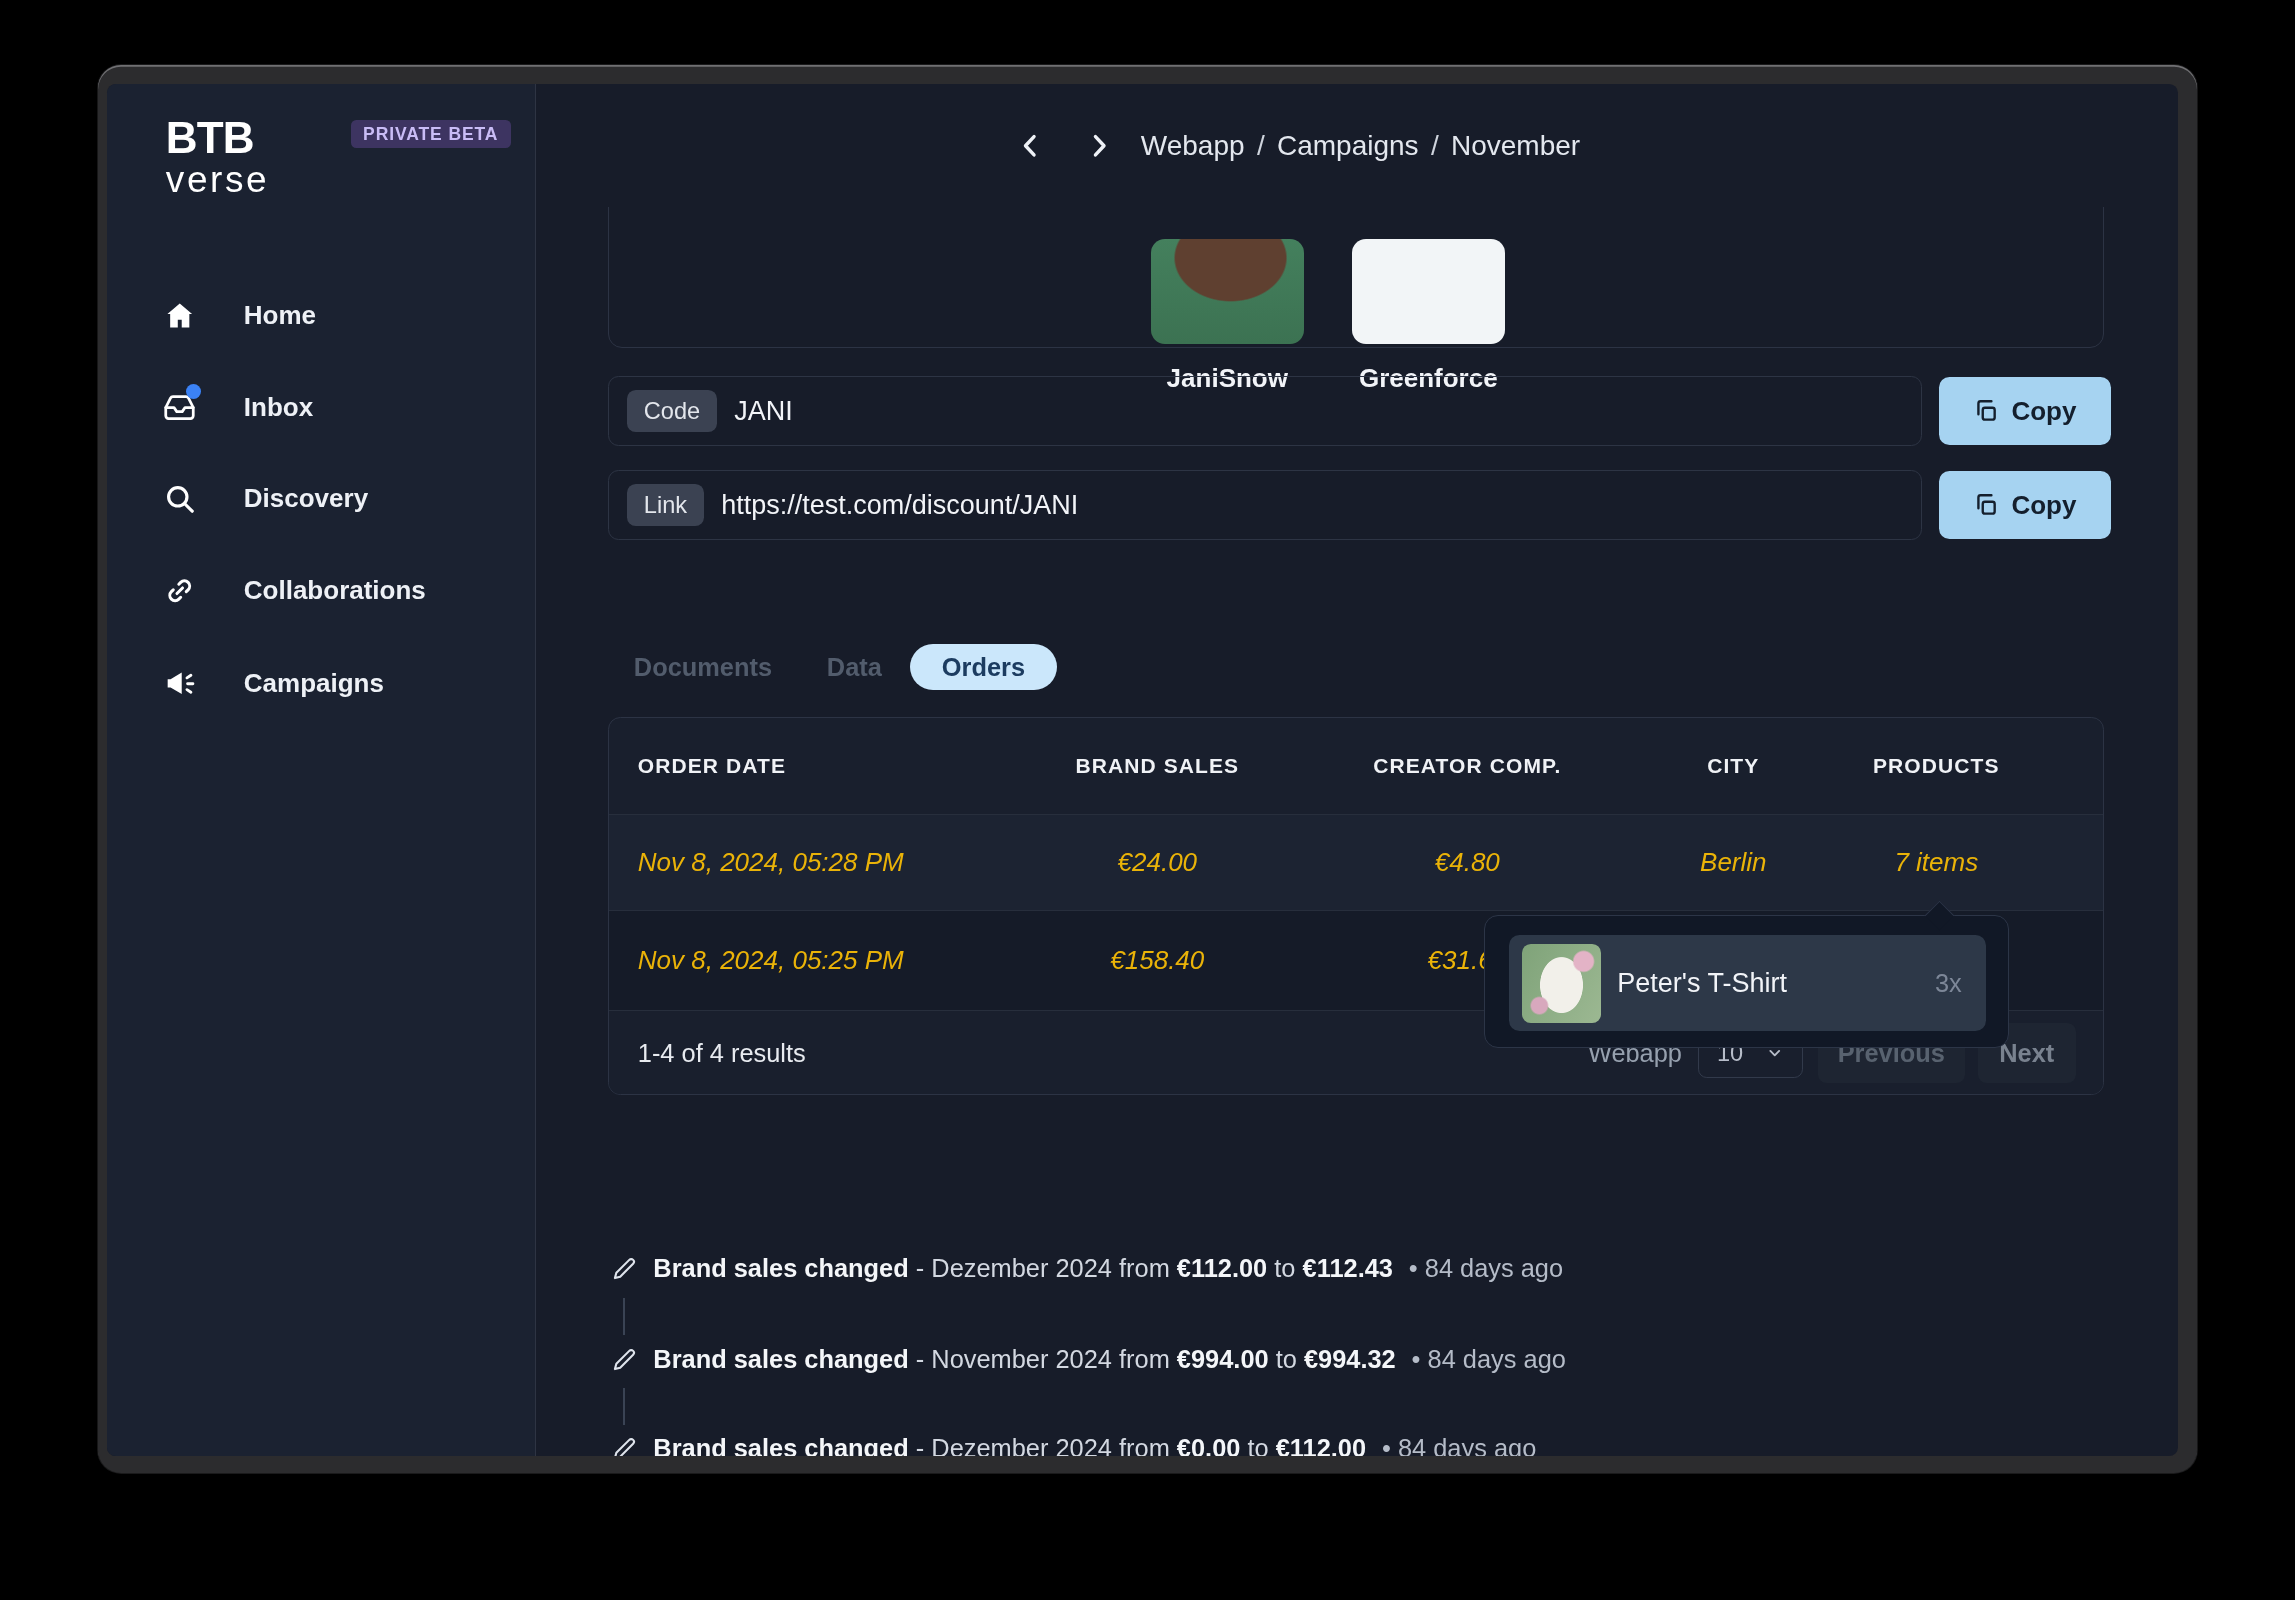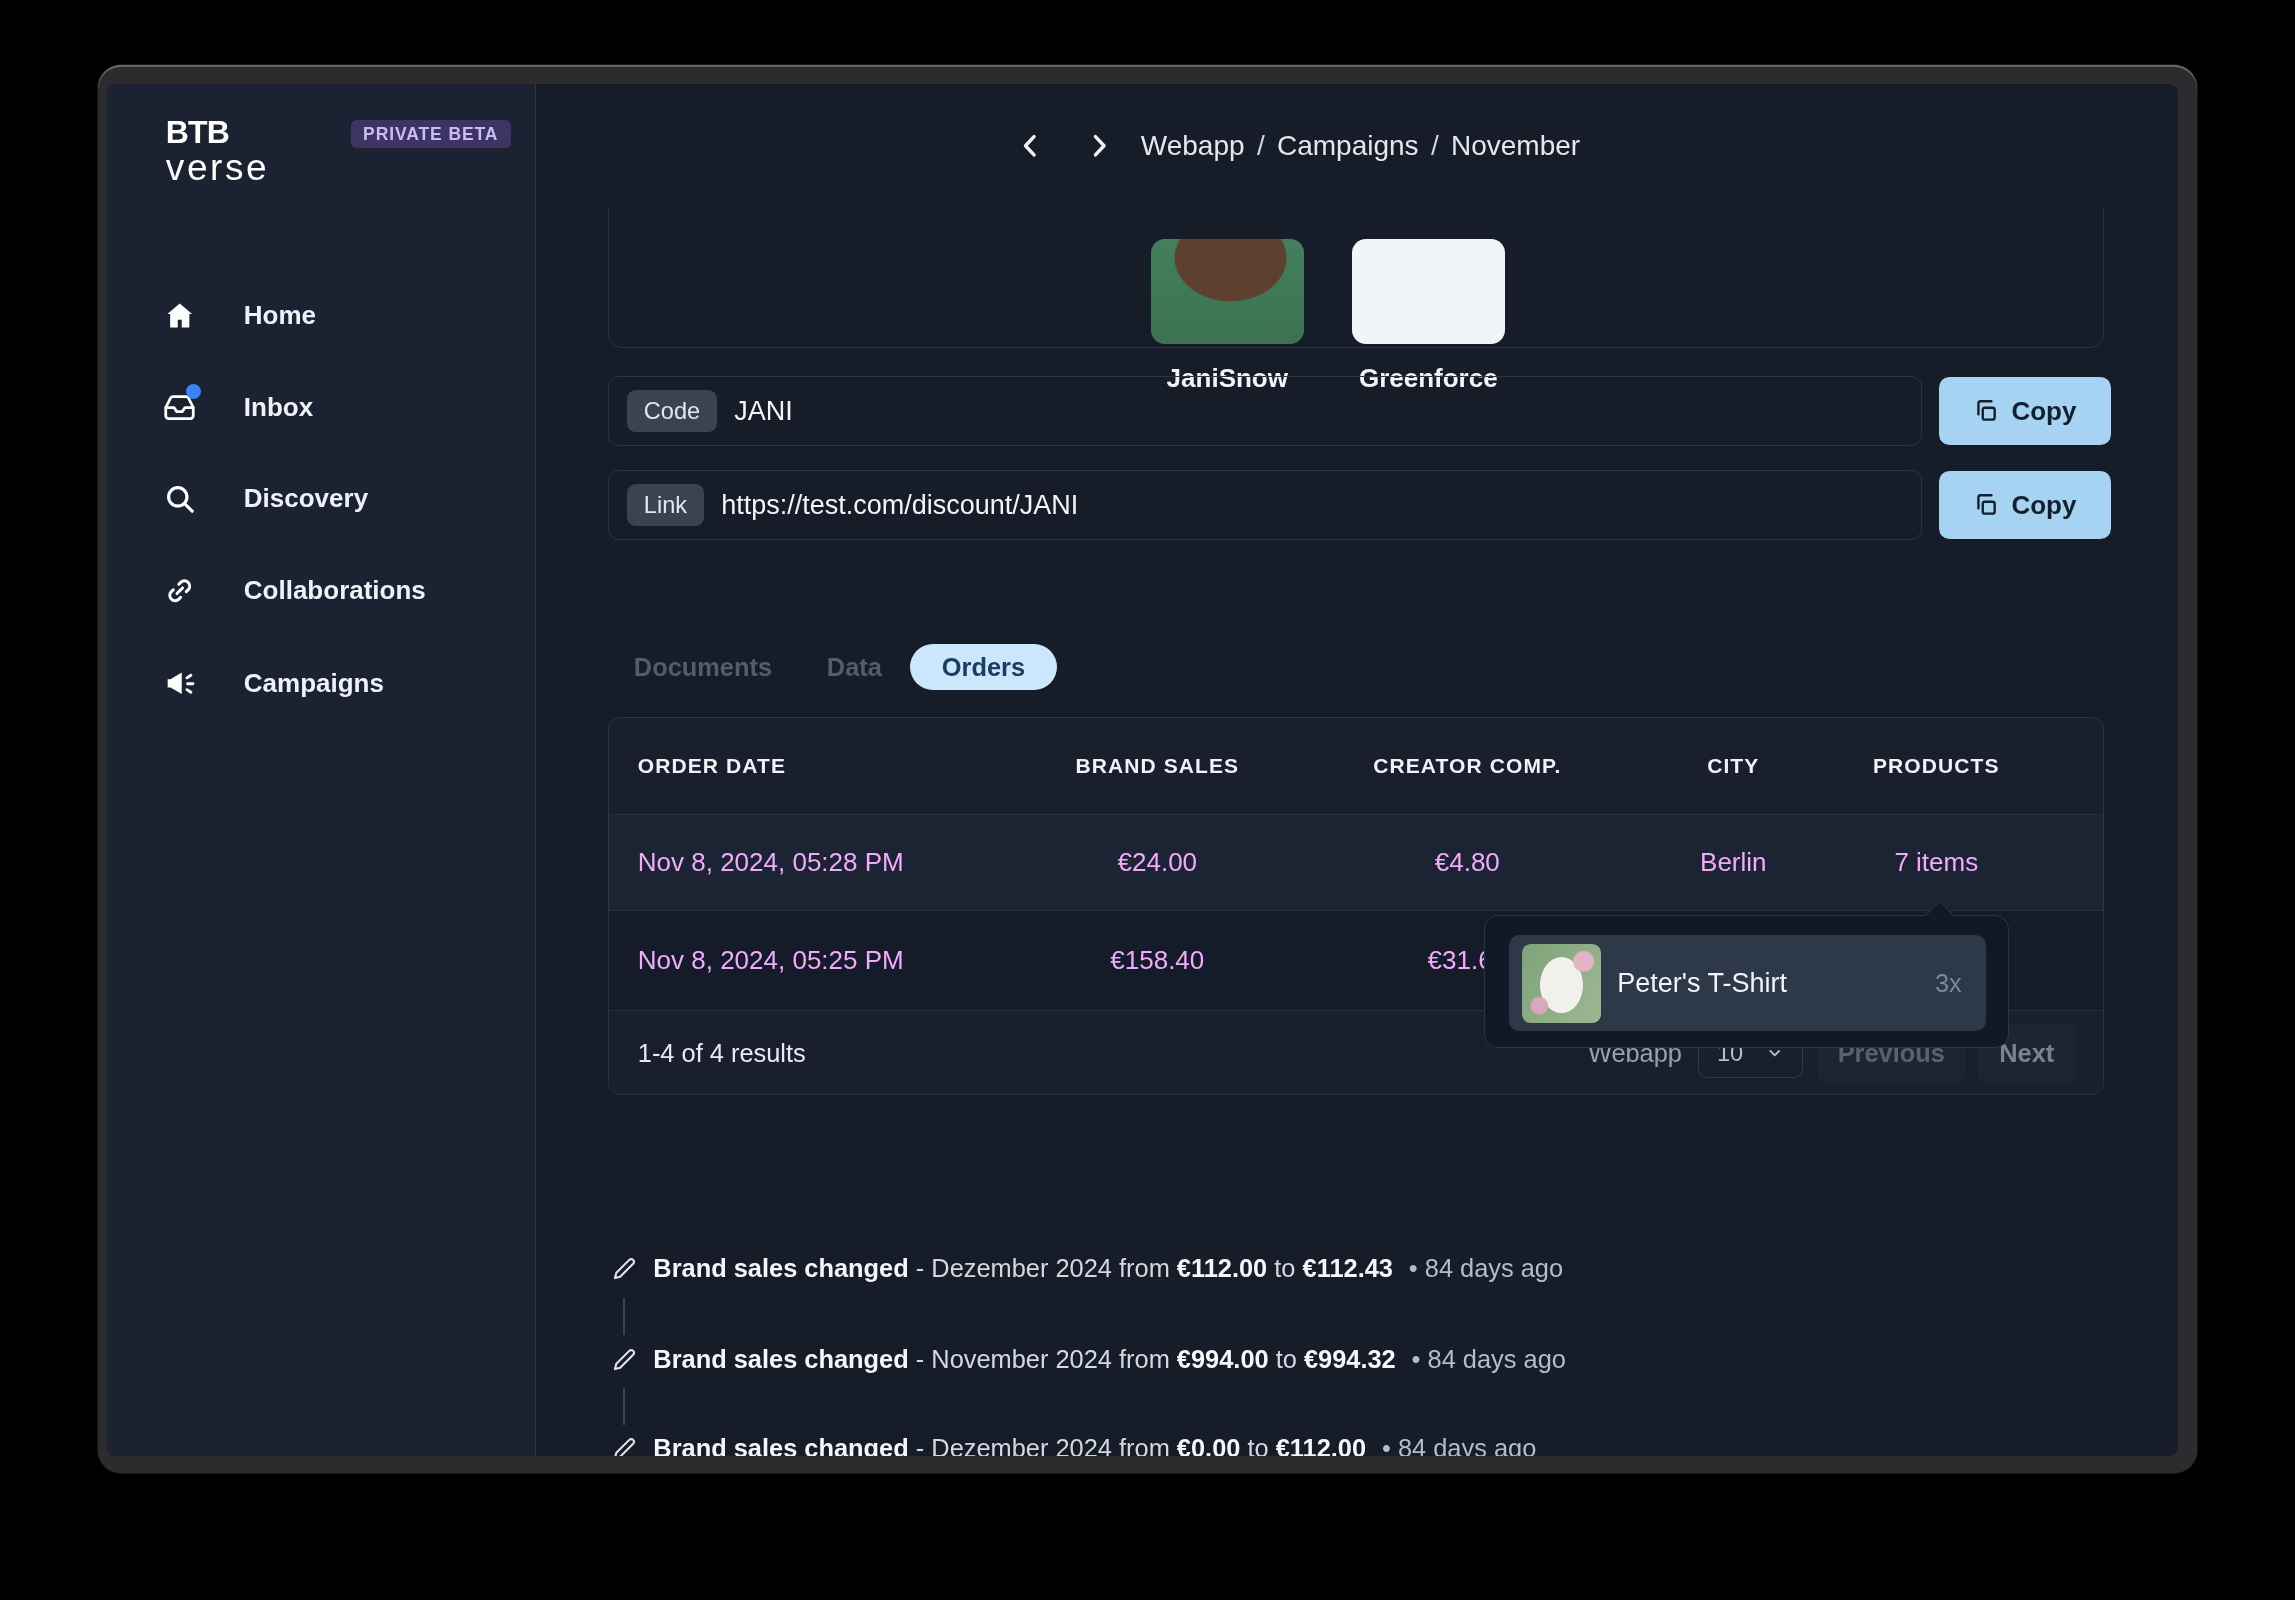--- a/index.html
+++ b/index.html
@@ -7,21 +7,21 @@
   *{box-sizing:border-box;}
   .window{position:absolute;left:98px;top:65px;width:2099px;height:1408px;
     background:#2c2c2e;border-radius:23px;box-shadow:inset 0 1.8px 0 #707073, 0 0 0 0.9px #1a1a1b;}
   .inner{position:absolute;left:8.8px;top:19px;right:19px;bottom:17.5px;background:#171c29;
     border-radius:8.8px;overflow:hidden;}
 
   
   .sidebar{position:absolute;left:0;top:0;width:429px;height:100%;background:#1b2231;
     border-right:0.9px solid #2e3443;}
   .logo{position:absolute;left:59px;top:31.5px;color:#fff;line-height:1;}
-  .logo .l1{font-size:32px;font-weight:800;letter-spacing:-0.9px;}
+  .logo .l1{font-size:44px;font-weight:800;letter-spacing:-0.9px;}
   .logo .l2{font-size:37px;font-weight:400;letter-spacing:2.6px;margin-top:1.8px;}
   .beta-badge{position:absolute;left:244px;top:36px;height:28px;padding:0 12.3px;
     background:#3d3461;color:#c9bcf6;font-size:17.5px;font-weight:700;letter-spacing:0.9px;
     border-radius:5.3px;display:flex;align-items:center;}
   .nav{position:absolute;left:0;top:0;width:100%;}
   .nav-item{position:absolute;left:0;width:100%;height:63px;display:flex;align-items:center;cursor:pointer;}
   .nav-item .nicon{position:absolute;left:56px;width:33px;height:33px;display:flex;align-items:center;justify-content:center;}
   .nav-item .nlabel{position:absolute;left:137px;font-size:26px;font-weight:700;color:#eef1f6;}
   .dot{position:absolute;right:-5.3px;top:-7px;width:15px;height:15px;border-radius:50%;background:#3b82f6;}
 
@@ -63,21 +63,21 @@
     height:46px;display:flex;align-items:center;padding:0 32px;}
 
   .table-card{position:absolute;left:72px;top:510px;width:1496px;height:378px;
     border:0.9px solid #2c3344;border-radius:12.3px;background:#191f2d;overflow:hidden;}
   .t-grid{display:grid;grid-template-columns:368px 361px 259px 273px 133px auto;align-items:center;}
   .t-head{height:97px;border-bottom:0.9px solid #272e3c;}
   .t-head .th{font-size:21px;font-weight:700;letter-spacing:1.1px;color:#f0f2f6;text-align:center;}
   .t-head .th:first-child{text-align:left;padding-left:29px;}
   .t-row{height:96px;cursor:pointer;background:#1c2332;border-bottom:0.9px solid #272e3c;}
   .t-row.hovered{height:100px;background:#151b28;}
-  .t-row .td{font-size:26px;color:#f0abfc;text-align:center;}
+  .t-row .td{font-size:26px;color:#eab308;text-align:center;font-style:italic;}
   .t-row .td:first-child{text-align:left;padding-left:29px;}
   .t-foot{height:84px;display:flex;align-items:center;background:#191f2d;}
   .results{padding-left:29px;font-size:25.4px;color:#e8ebf0;}
   .items-label{margin-left:auto;font-size:25.4px;color:#96a0ae;}
   .page-select{margin-left:15.8px;width:105px;height:49px;border:0.9px solid #323a4b;border-radius:8.8px;
     display:flex;align-items:center;justify-content:center;gap:23px;font-size:23.6px;color:#b7bdc9;cursor:pointer;}
   .pg-btn{height:60px;border-radius:8.8px;background:#1e2532;display:flex;align-items:center;
     justify-content:center;font-size:25.4px;font-weight:600;cursor:pointer;}
   .pg-prev{margin-left:15px;width:147px;color:#58626f;}
   .pg-next{margin-left:13px;width:98px;color:#79828f;margin-right:27px;}

